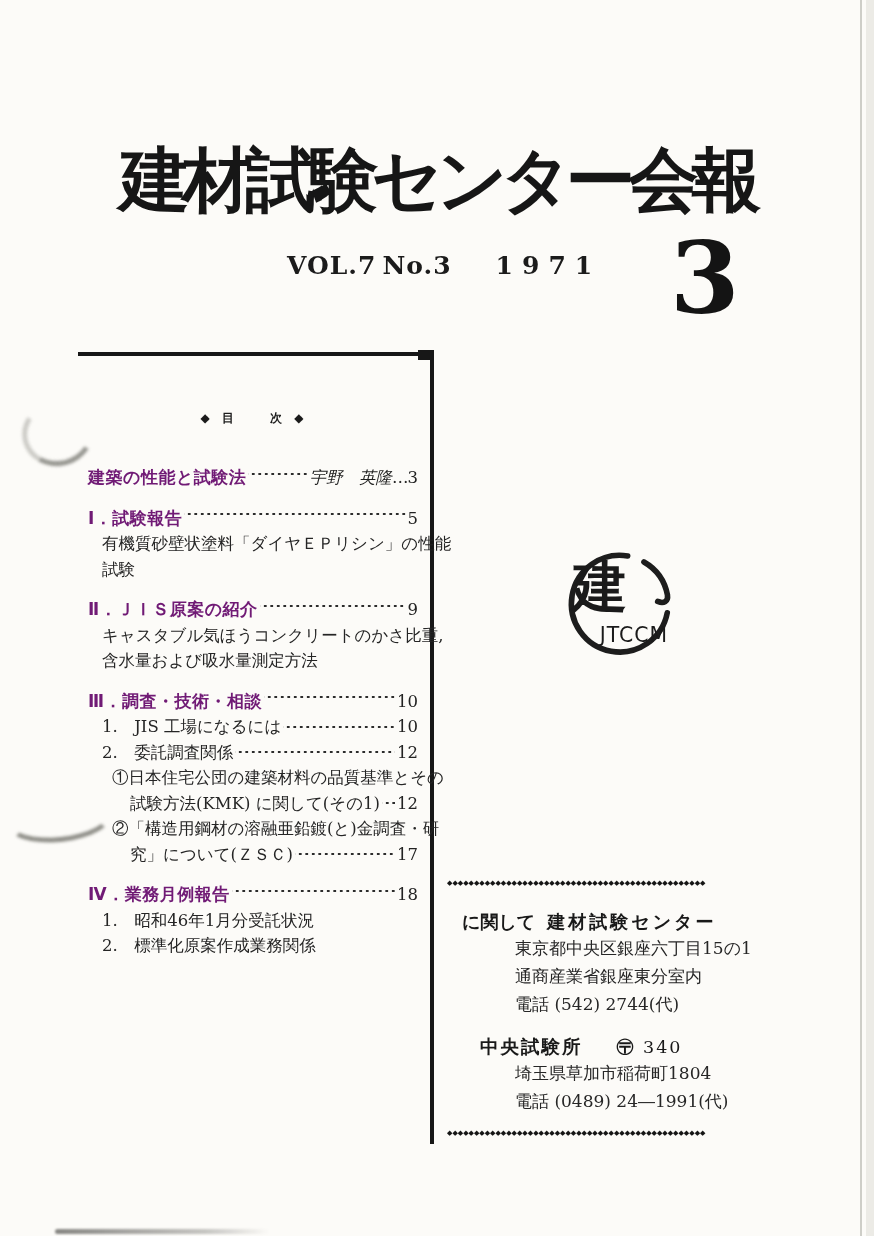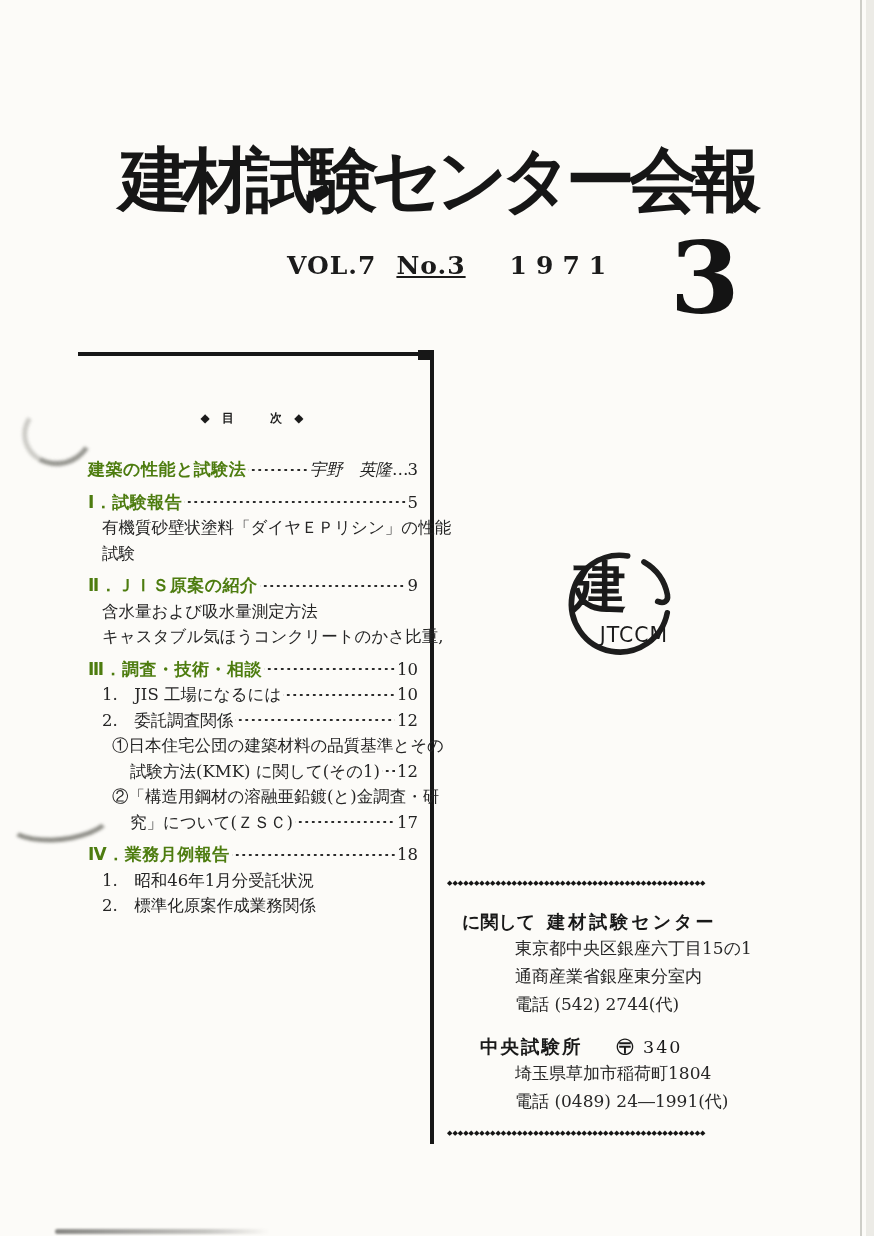--- a/index.html
+++ b/index.html
@@ -26,21 +26,21 @@
   
   .title{
     position:absolute;left:0;top:134px;width:874px;margin:0;
     text-align:center;font-size:70px;font-weight:700;letter-spacing:-7px;
     color:#161616;white-space:nowrap;
   }
   .vol-line{
     position:absolute;left:287px;top:251px;font-size:25px;font-weight:700;
     color:#1b1b1b;white-space:nowrap;letter-spacing:1px;
   }
-  .vol-line .no{margin-left:20px;text-decoration:underline;}
+  .vol-line .no{margin-left:6px;}
   .vol-line .year{margin-left:44px;letter-spacing:9px;}
   .issue-num{
     position:absolute;left:670px;top:228px;font-size:100px;font-weight:700;
     line-height:1;color:#141414;
   }
 
   
   .toc-box{
     position:absolute;left:78px;top:352px;width:352px;height:788px;
     border-top:4px solid #171717;border-right:4px solid #171717;
@@ -49,21 +49,21 @@
   .corner-nub{position:absolute;right:-4px;top:-6px;width:16px;height:10px;background:#171717;}
   .toc-heading{
     margin-top:54px;text-align:center;font-size:12px;font-weight:600;
     letter-spacing:4px;color:#1b1b1b;white-space:pre;
   }
   .toc-rows{margin-top:30px;}
   .toc-row{display:flex;align-items:baseline;line-height:25.5px;padding-right:12px;}
   .toc-row.gap{margin-top:7px;}
   .tt{white-space:pre;font-size:16.5px;color:#252525;}
   .tt.b{font-family:"DejaVu Sans","Liberation Sans",sans-serif;font-weight:700;
-    font-size:17px;letter-spacing:.5px;color:#4d7c0f;}
+    font-size:17px;letter-spacing:.5px;color:#701a75;margin-top:8px;}
   .leader{flex:1 1 auto;min-width:10px;height:8px;align-self:center;
     background-image:radial-gradient(circle,#2c2c2c 1.2px,rgba(0,0,0,0) 1.45px);
     background-size:6.5px 8px;background-repeat:repeat-x;background-position:2px center;
     margin:0 2px;}
   .author{white-space:pre;font-size:16.5px;font-style:italic;}
   .asep{font-size:16.5px;letter-spacing:-1px;}
   .pg{font-size:16.5px;color:#222;}
 
   
   .logo{position:absolute;left:563px;top:548px;width:112px;height:112px;}
@@ -137,24 +137,24 @@
         </div>
         <div class="toc-row">
           <span class="tt" style="padding-left: 24px;">試験</span>
         </div>
         <div class="toc-row gap">
           <span class="tt b" style="padding-left: 10px;">Ⅱ．ＪＩＳ原案の紹介</span>
           <span class="leader"></span>
           <span class="pg">9</span>
         </div>
         <div class="toc-row">
+          <span class="tt" style="padding-left: 24px;">キャスタブル気ほうコンクリートのかさ比重,</span>
+        </div>
+        <div class="toc-row">
           <span class="tt" style="padding-left: 24px;">含水量および吸水量測定方法</span>
-        </div>
-        <div class="toc-row">
-          <span class="tt" style="padding-left: 24px;">キャスタブル気ほうコンクリートのかさ比重,</span>
         </div>
         <div class="toc-row gap">
           <span class="tt b" style="padding-left: 10px;">Ⅲ．調査・技術・相談</span>
           <span class="leader"></span>
           <span class="pg">10</span>
         </div>
         <div class="toc-row">
           <span class="tt" style="padding-left: 24px;">1.　JIS 工場になるには</span>
           <span class="leader"></span>
           <span class="pg">10</span>

